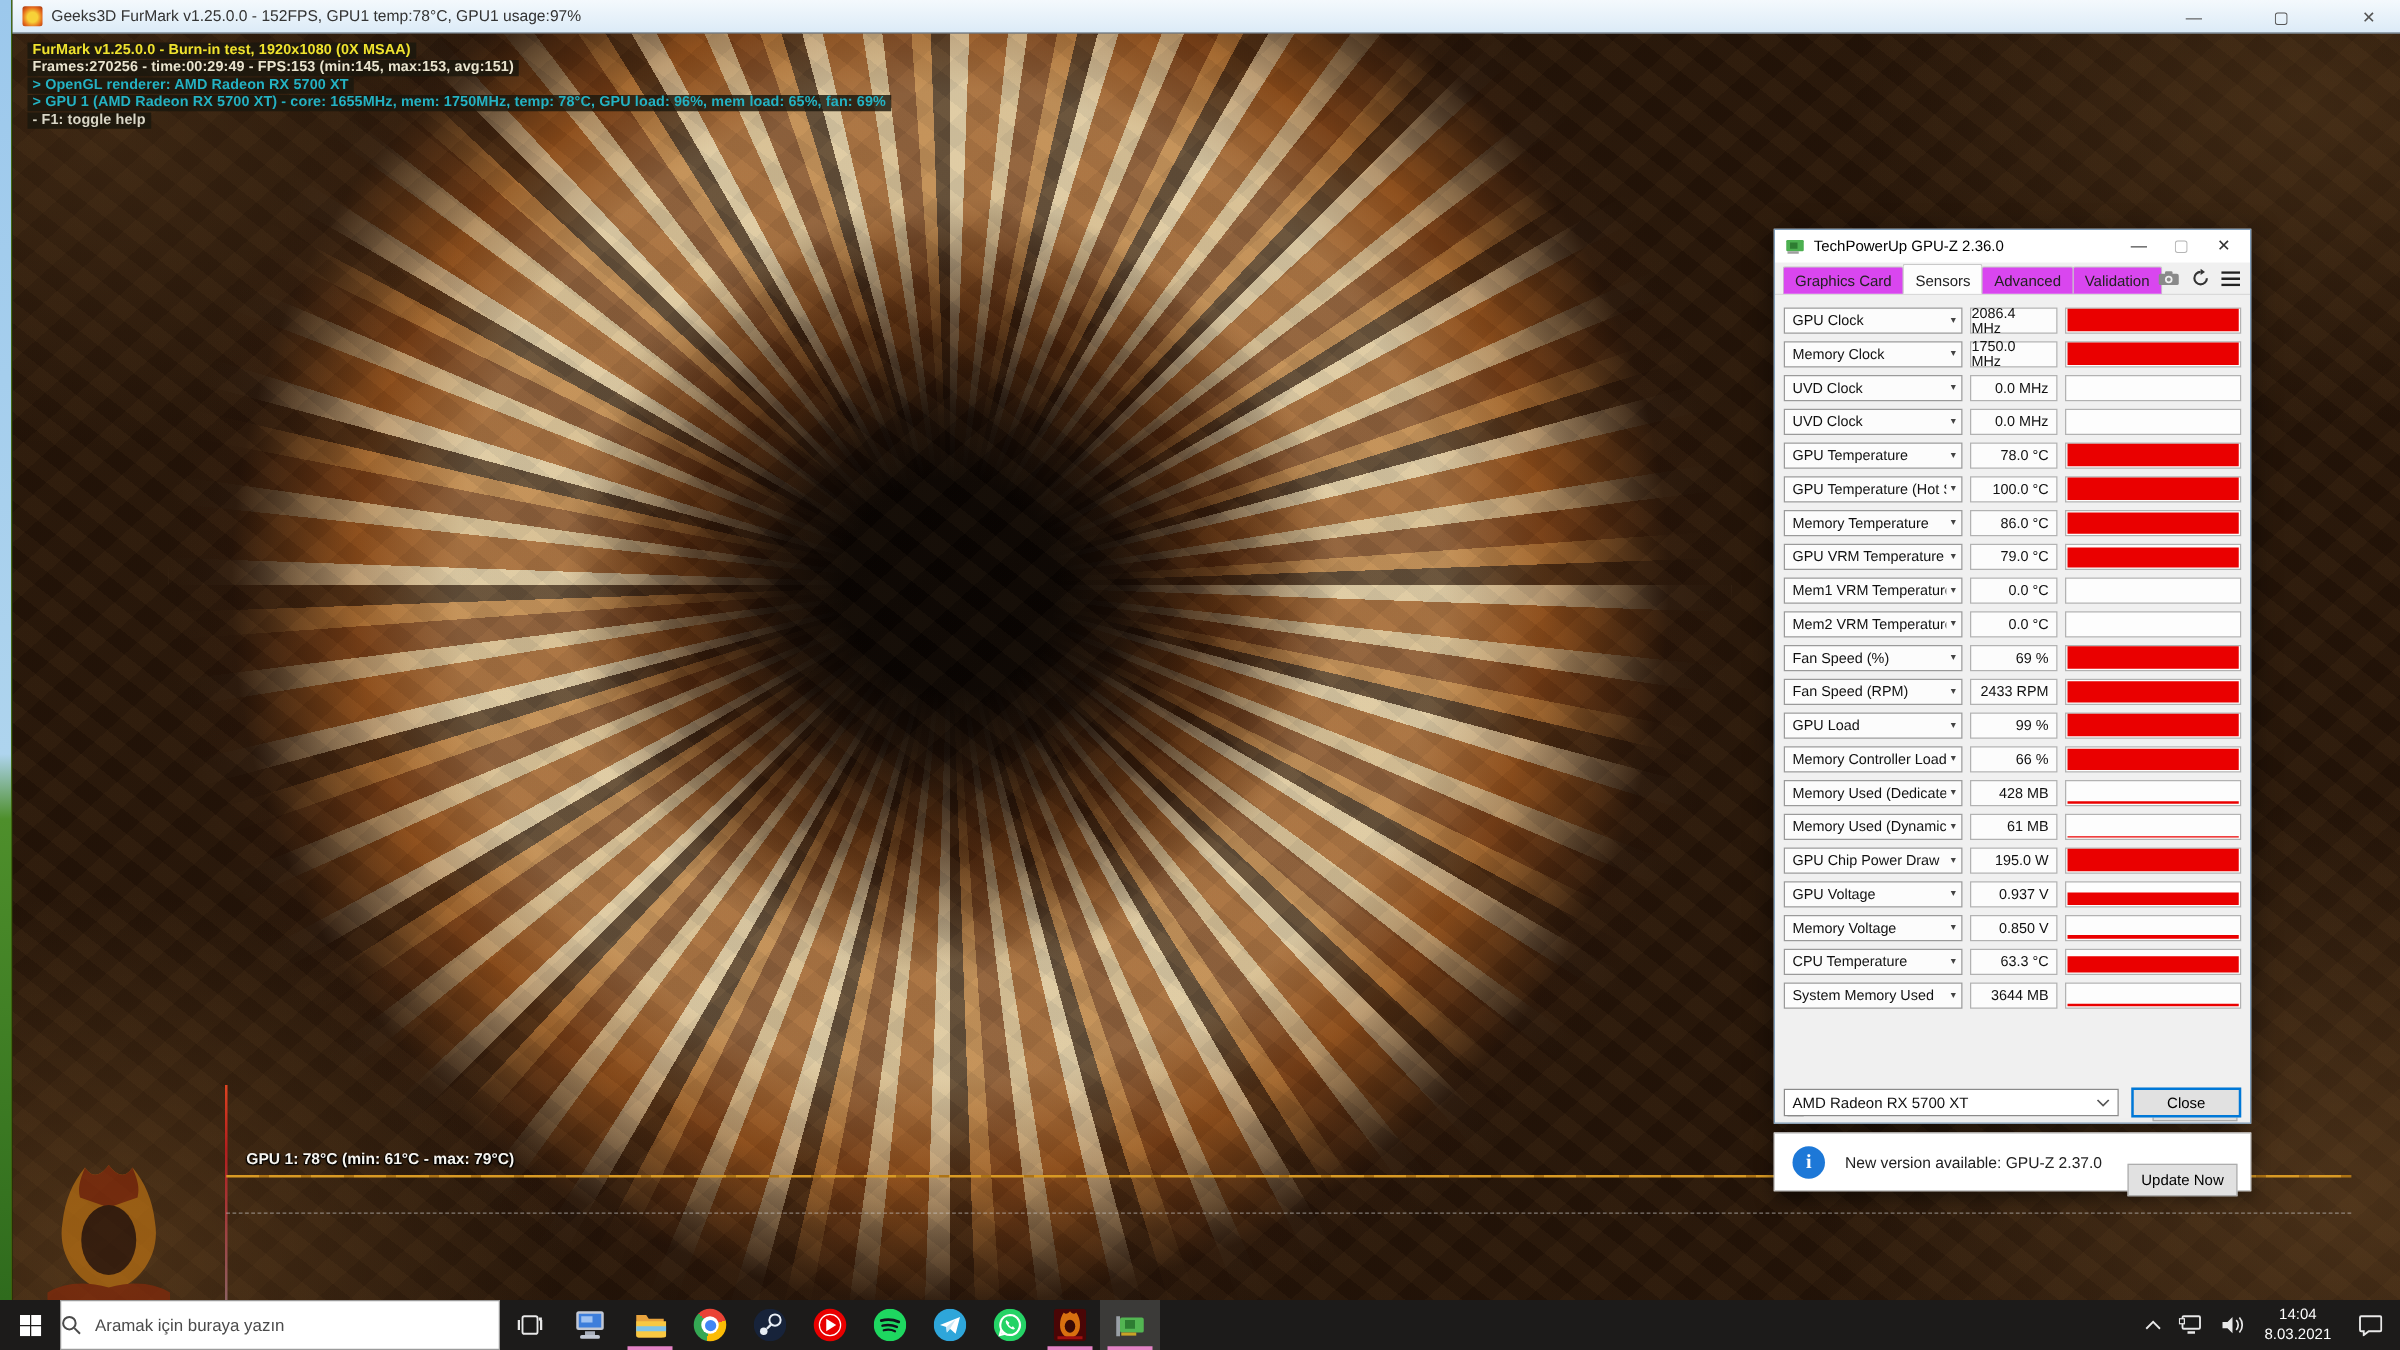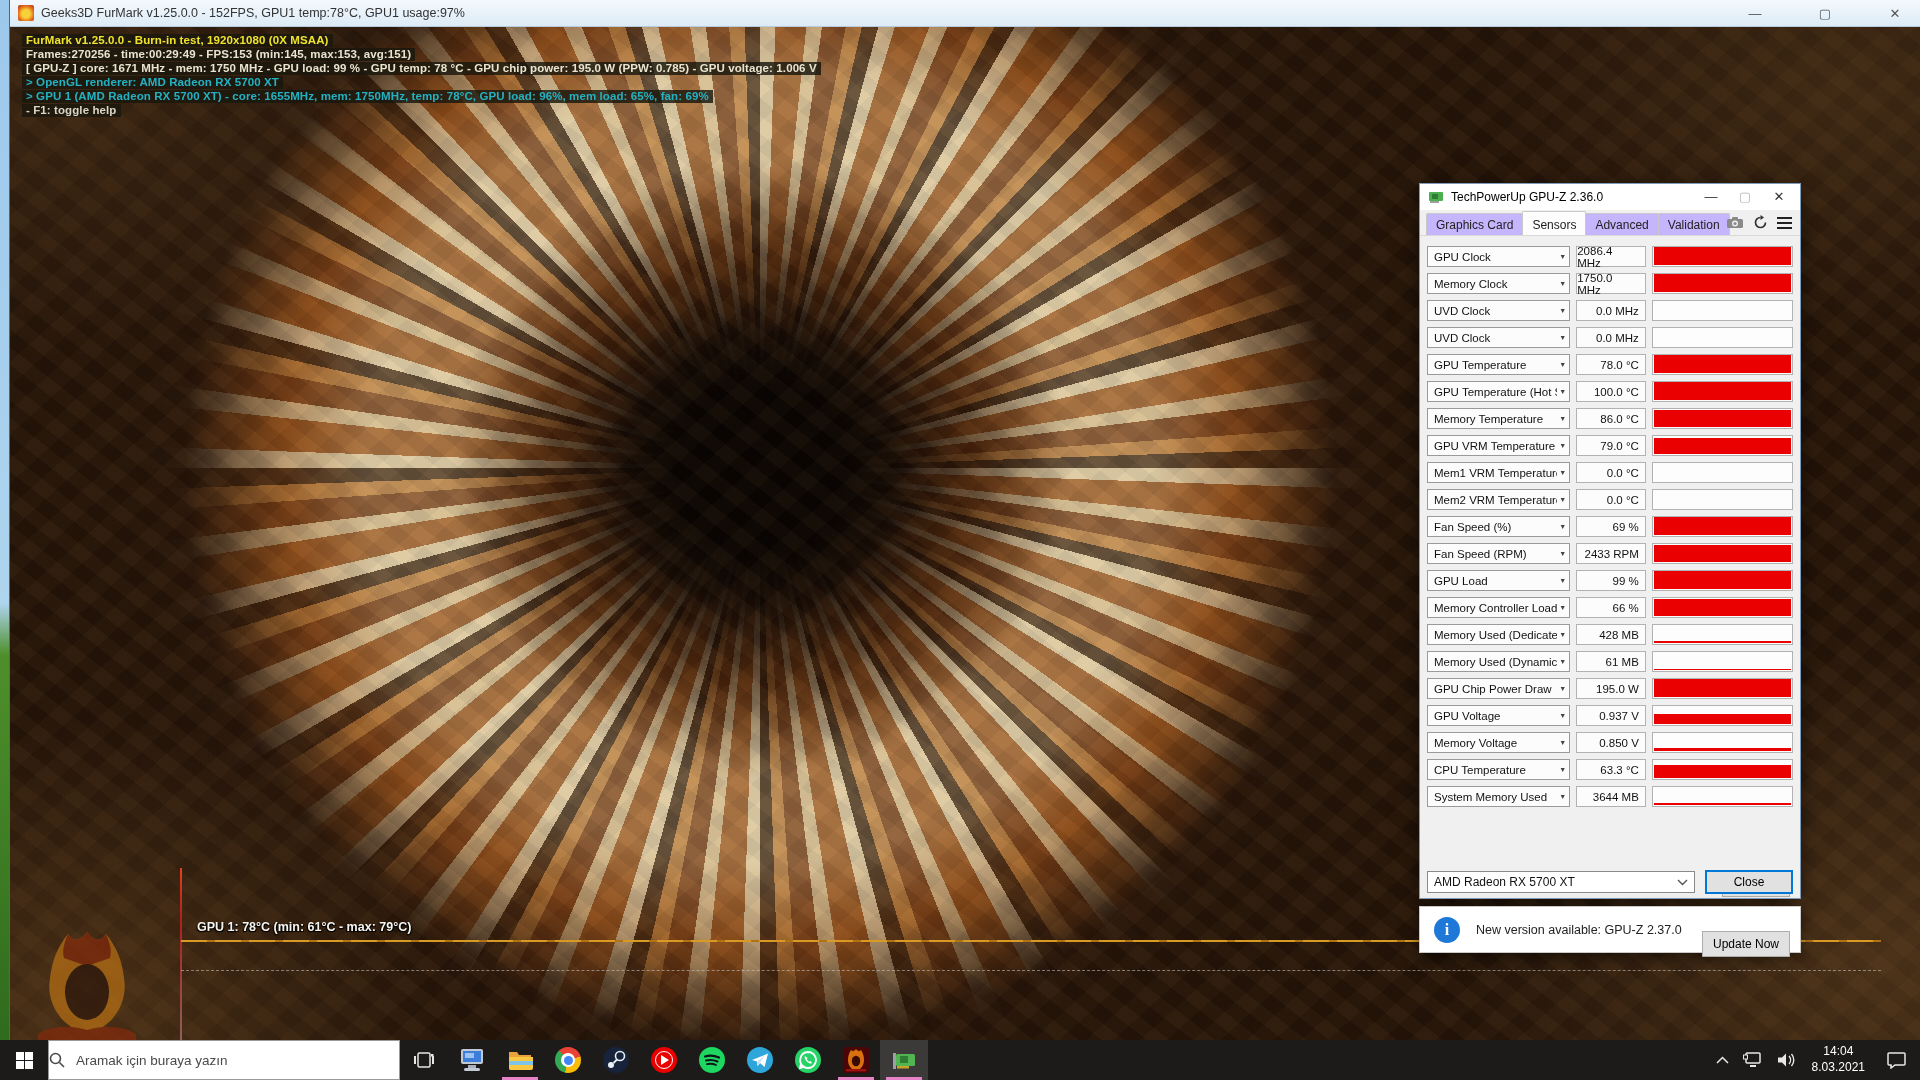--- a/index.html
+++ b/index.html
@@ -65,21 +65,21 @@
   .gz-titlebar { position:absolute; left:0; top:0; right:0; height:26px; background:#ffffff;
     display:flex; align-items:center; padding-left:8px; }
   .gz-title { font-size:12px; color:#000; margin-left:7px; }
   .gz-caption { position:absolute; right:4px; top:0; height:26px; display:flex; }
   .gz-cap { width:34px; text-align:center; line-height:25px; font-size:13px; color:#333; }
   .gz-cap.dim { color:#b5b5b5; }
 
   .gz-tabs { position:absolute; left:0; top:26px; right:0; height:26px;
     border-bottom:1px solid #d9d9d9; display:flex; align-items:flex-end; padding-left:6px; }
   .gz-tab { padding:4px 9px 3px 9px; font-size:12px; color:#222;
-    border:1px solid #c9c9c9; border-bottom:none; background:#c4b5fd; margin-right:-1px;
+    border:1px solid #c9c9c9; border-bottom:none; background:#d946ef; margin-right:-1px;
     border-radius:2px 2px 0 0; }
   .gz-tab.active { background:#fdfdfd; padding-top:6px; position:relative; z-index:2; }
   .gz-tab-icons { position:absolute; right:8px; top:5px; display:flex; gap:9px; align-items:center; }
 
   .gz-sensors { position:absolute; left:7px; right:7px; top:62px; }
   .gz-row { display:flex; height:21px; margin-bottom:6px; }
   .gz-label { width:144px; background:#fcfcfc; border:1px solid #9a9a9a; display:flex;
     align-items:center; padding:0 3px 0 6px; white-space:nowrap; overflow:hidden; }
   .gz-label span.txt { flex:1; font-size:11.5px; overflow:hidden; }
   .dd-arrow { font-size:7px; color:#444; margin-left:2px; }
@@ -153,21 +153,20 @@
     </div>
   </div>
 
   <div class="fm-render">
     <div class="eye"></div>
     <div class="corner-tex"></div>
 
     <div class="fm-osd">
       <div class="fm-line" style="color: rgb(240, 227, 46);">FurMark v1.25.0.0 - Burn-in test, 1920x1080 (0X MSAA)</div>
       <div class="fm-line" style="color: rgb(233, 228, 207);">Frames:270256 - time:00:29:49 - FPS:153 (min:145, max:153, avg:151)</div>
-      <div class="fm-line" style="color: rgb(233, 228, 207);">[ GPU-Z ] core: 1671 MHz - mem: 1750 MHz - GPU load: 99 % - GPU temp: 78 °C - GPU chip power: 195.0 W (PPW: 0.785) - GPU voltage: 1.006 V</div>
       <div class="fm-line" style="color: rgb(36, 178, 195);">&gt; OpenGL renderer: AMD Radeon RX 5700 XT</div>
       <div class="fm-line" style="color: rgb(36, 178, 195);">&gt; GPU 1 (AMD Radeon RX 5700 XT) - core: 1655MHz, mem: 1750MHz, temp: 78°C, GPU load: 96%, mem load: 65%, fan: 69%</div>
       <div class="fm-line" style="color: rgb(217, 214, 198);">- F1: toggle help</div>
     </div>
 
     <div class="temp-redline"></div>
     <div class="temp-label">GPU 1: 78°C (min: 61°C - max: 79°C)</div>
     <div class="temp-curve"></div>
     <div class="temp-dashed"></div>
 

